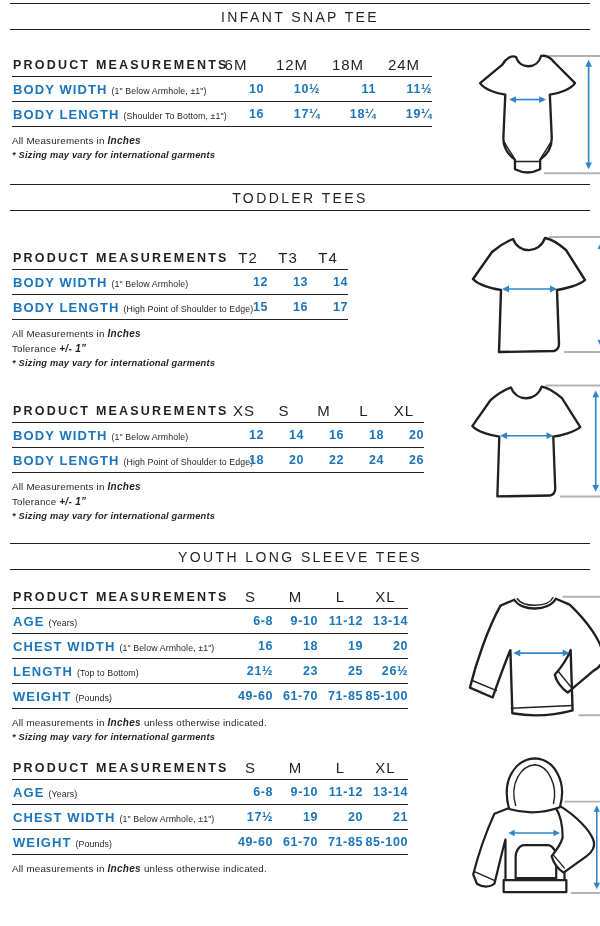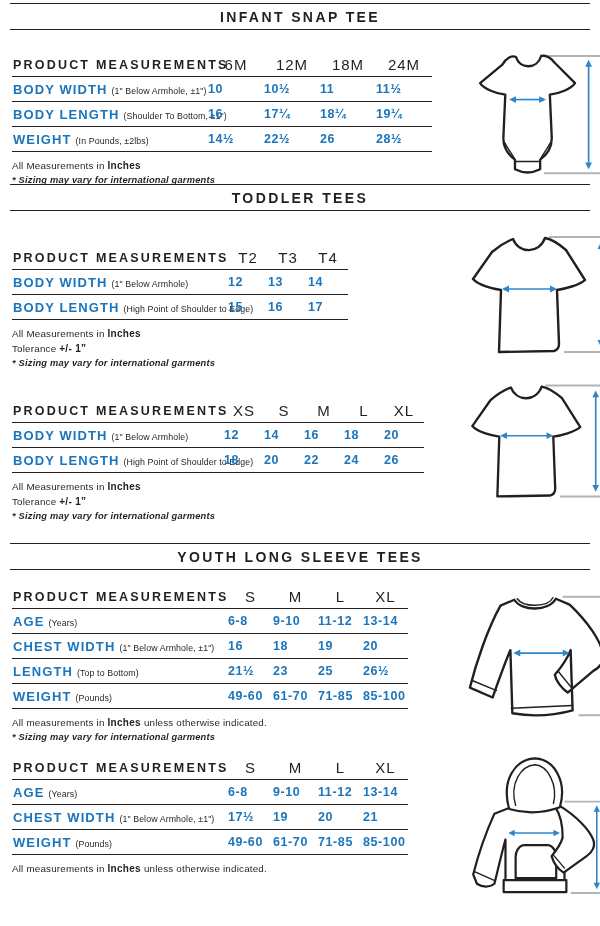--- a/index.html
+++ b/index.html
@@ -7,21 +7,21 @@
     width:600px;height:926px;background:#ffffff;overflow:hidden;
     font-family:"Liberation Sans",sans-serif;color:#231f20;
   }
   .page{padding:3px 10px 0 10px;}
   .sec{box-sizing:border-box;}
   .s0{height:181px}.s1{height:180px}.s2{height:179px}.s3{height:203px}.s4{height:183px}
   .sec-head{
     height:25px;border-top:1.6px solid #231f20;border-bottom:1.6px solid #231f20;
     display:flex;align-items:center;justify-content:center;
   }
-  .sec-title{margin:0;font-size:14px;font-weight:bold;letter-spacing:2.4px;}
+  .sec-title{margin:0;font-size:14px;font-weight:normal;letter-spacing:2.4px;}
   .sec-body{display:flex;}
   .tblwrap{width:442px;flex:none;padding-left:2px;box-sizing:border-box;}
   .s0 .tblwrap{padding-top:22px}
   .s1 .tblwrap,.s2 .tblwrap{padding-top:34px}
   .s3 .tblwrap{padding-top:14px}
   .s4 .tblwrap{padding-top:9px}
   .fig{flex:1;display:flex;justify-content:center;align-items:flex-start;}
   .s0 .fig{padding-top:14px}
   .s1 .fig{padding-top:14px}
   .s2 .fig{padding-top:10px}
@@ -32,24 +32,24 @@
   col.cl{width:196px}
   .t1 col.cl{width:216px}
   .t2 col.cl{width:212px}
   .t3 col.cl,.t4 col.cl{width:216px}
   .tbl tr{border-bottom:1.5px solid #231f20;}
   th.hlbl{text-align:left;font-size:12.5px;font-weight:bold;letter-spacing:2.2px;padding:4px 0 3px 1px;white-space:nowrap;}
   th.hcol{font-size:15px;font-weight:normal;letter-spacing:1px;text-align:center;padding:4px 0 3px;margin-top:48px;}
   td.lbl{text-align:left;padding:3px 0 3px 1px;white-space:nowrap;}
   .rl{color:#1b75bc;font-weight:bold;font-size:13px;letter-spacing:1.1px;text-align:right;}
   .note{color:#231f20;font-size:8.8px;margin-left:4px;letter-spacing:0.1px;}
-  td.val{color:#1b75bc;font-weight:bold;font-size:12.5px;letter-spacing:0.6px;text-align:left;white-space:nowrap;padding:3px 0;}
+  td.val{color:#1b75bc;font-weight:bold;font-size:12.5px;letter-spacing:0.6px;text-align:right;white-space:nowrap;padding:3px 0;}
   .fns{margin-top:7px;}
   .fn{margin:0 0 2px;font-size:9.8px;line-height:13px;letter-spacing:0.2px;}
-  .fn b{font-size:10px;letter-spacing:0.3px;}
+  .fn b{font-size:10px;letter-spacing:0.3px;font-style:italic;}
   .fn.sizing{font-style:italic;font-weight:bold;font-size:9.3px;}
   svg .garment{fill:#ffffff;stroke:#231f20;stroke-width:2.4;stroke-linejoin:round;stroke-linecap:round;}
   svg .detail{fill:none;stroke:#231f20;stroke-width:1.5;stroke-linecap:round;}
   svg .arrow{stroke:#2f85c8;stroke-width:1.7;}
   svg .ah{fill:#2f85c8;stroke:none;}
   svg .extent{stroke:#b3b3b3;stroke-width:2;}
 </style>
 </head>
 <body>
 
@@ -83,27 +83,20 @@
             <td class="val">10½</td>
             <td class="val">11</td>
             <td class="val">11½</td>
           </tr>
           <tr>
             <td class="lbl"><span class="rl">BODY LENGTH</span><span class="note">(Shoulder To Bottom, ±1")</span></td>
             <td class="val">16</td>
             <td class="val">17¼</td>
             <td class="val">18¼</td>
             <td class="val">19¼</td>
-          </tr>
-          <tr>
-            <td class="lbl"><span class="rl">WEIGHT</span><span class="note">(In Pounds, ±2lbs)</span></td>
-            <td class="val">14½</td>
-            <td class="val">22½</td>
-            <td class="val">26</td>
-            <td class="val">28½</td>
           </tr>
         </tbody>
           </table>
         <div class="fns">
           <p class="fn"><span>All Measurements in </span><b>Inches</b><span></span></p>
           <p class="fn sizing">* Sizing may vary for international garments</p>
         </div>
       </div>
       <div class="fig">
         <svg width="155" height="146" viewBox="0 0 160 150">

